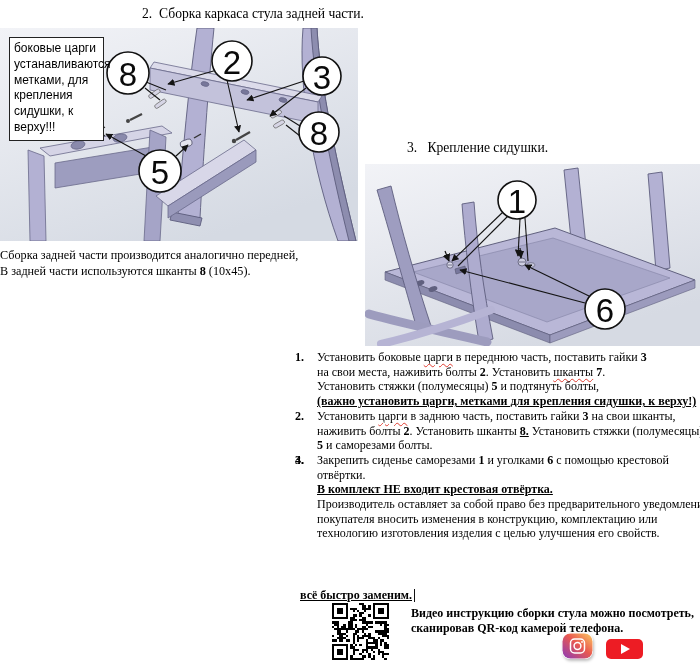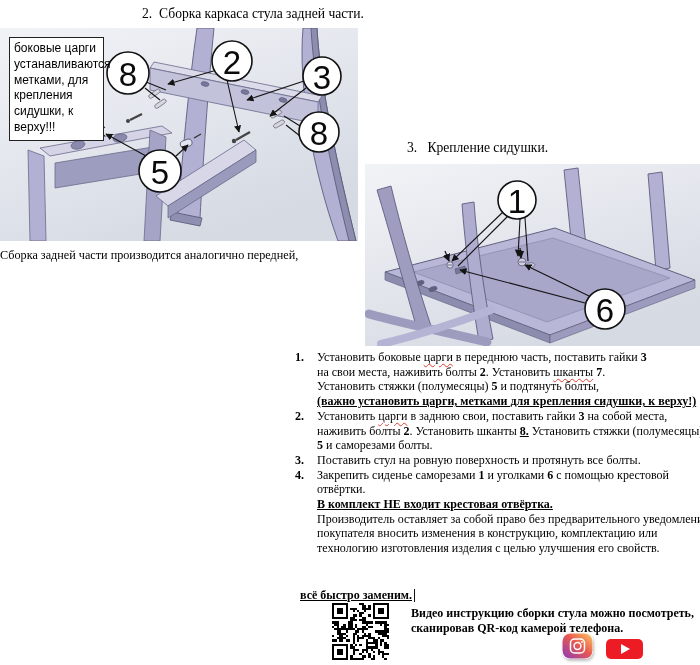--- a/index.html
+++ b/index.html
@@ -146,20 +146,21 @@
       <text class="co" x="319" y="105">8</text>
     </g>
     <g>
       <circle cx="160" cy="143" r="21" fill="#fff" stroke="#111" stroke-width="1.6"></circle>
       <text class="co" x="160" y="144">5</text>
     </g>
   </svg>
 
   <div class="abs caption">
     <div>Сборка задней части производится аналогично передней,</div>
+    <div><span>В задней части используются шканты </span><span class="b">8</span><span> (10x45).</span></div>
   </div>
 
   <div class="abs title2">3.&nbsp;&nbsp; Крепление сидушки.</div>
 
   <svg class="abs diagR" width="335" height="182" viewBox="0 0 335 182">
     <defs>
       <linearGradient id="bgR" x1="0" y1="0" x2="0.55" y2="1">
         <stop offset="0" stop-color="#f2f3f7"></stop>
           <stop offset="1" stop-color="#d6dae3"></stop>
       </linearGradient>
@@ -222,25 +223,24 @@
     </g>
   </svg>
 
   <div class="abs steps">
     <div class="step">
       <span class="num">1.</span>
       <span><span>Установить боковые </span><span class="sp">царги</span><span> в переднюю часть, поставить гайки </span><span class="b">3</span><br><span>на свои места, наживить болты </span><span class="b">2</span><span>. Установить </span><span class="sp">шканты</span><span> </span><span class="b">7</span><span>.</span><br><span>Установить стяжки (полумесяцы) </span><span class="b">5</span><span> и подтянуть болты,</span><br><span class="b u">(важно установить царги, метками для крепления сидушки, к верху!)</span></span>
     </div>
     <div class="step">
       <span class="num">2.</span>
-      <span><span>Установить </span><span class="sp">царги</span><span> в заднюю свои, поставить гайки </span><span class="b">3</span><span> на собой места,</span><br><span>наживить болты </span><span class="b">2</span><span>. Установить шканты </span><span class="b u">8.</span><span> Установить стяжки (полумесяцы)</span><br><span class="b">5</span><span> и саморезами болты.</span></span>
+      <span><span>Установить </span><span class="sp">царги</span><span> в заднюю часть, поставить гайки </span><span class="b">3</span><span> на свои шканты,</span><br><span>наживить болты </span><span class="b">2</span><span>. Установить шканты </span><span class="b u">8.</span><span> Установить стяжки (полумесяцы)</span><br><span class="b">5</span><span> и саморезами болты.</span></span>
     </div>
     <div class="step">
       <span class="num">3.</span>
-      <span><span>Поставить стул на ровную поверхность и протянуть все болты.</span></span>
     </div>
     <div class="step">
       <span class="num">4.</span>
       <span><span> Закрепить сиденье саморезами </span><span class="b">1</span><span> и уголками </span><span class="b">6</span><span> с помощью крестовой</span><br><span>отвёртки.</span><br><span class="b u">В комплект НЕ входит крестовая отвёртка.</span><br><span>Производитель оставляет за собой право без предварительного уведомления</span><br><span>покупателя вносить изменения в конструкцию, комплектацию или</span><br><span>технологию изготовления изделия с целью улучшения его свойств.</span></span>
     </div>
   </div>
 
   <div class="abs warranty"><span><br><br><span class="b u">всё быстро заменим.</span></span><span class="frame-tick"></span></div>
 
   <div class="abs qr">

